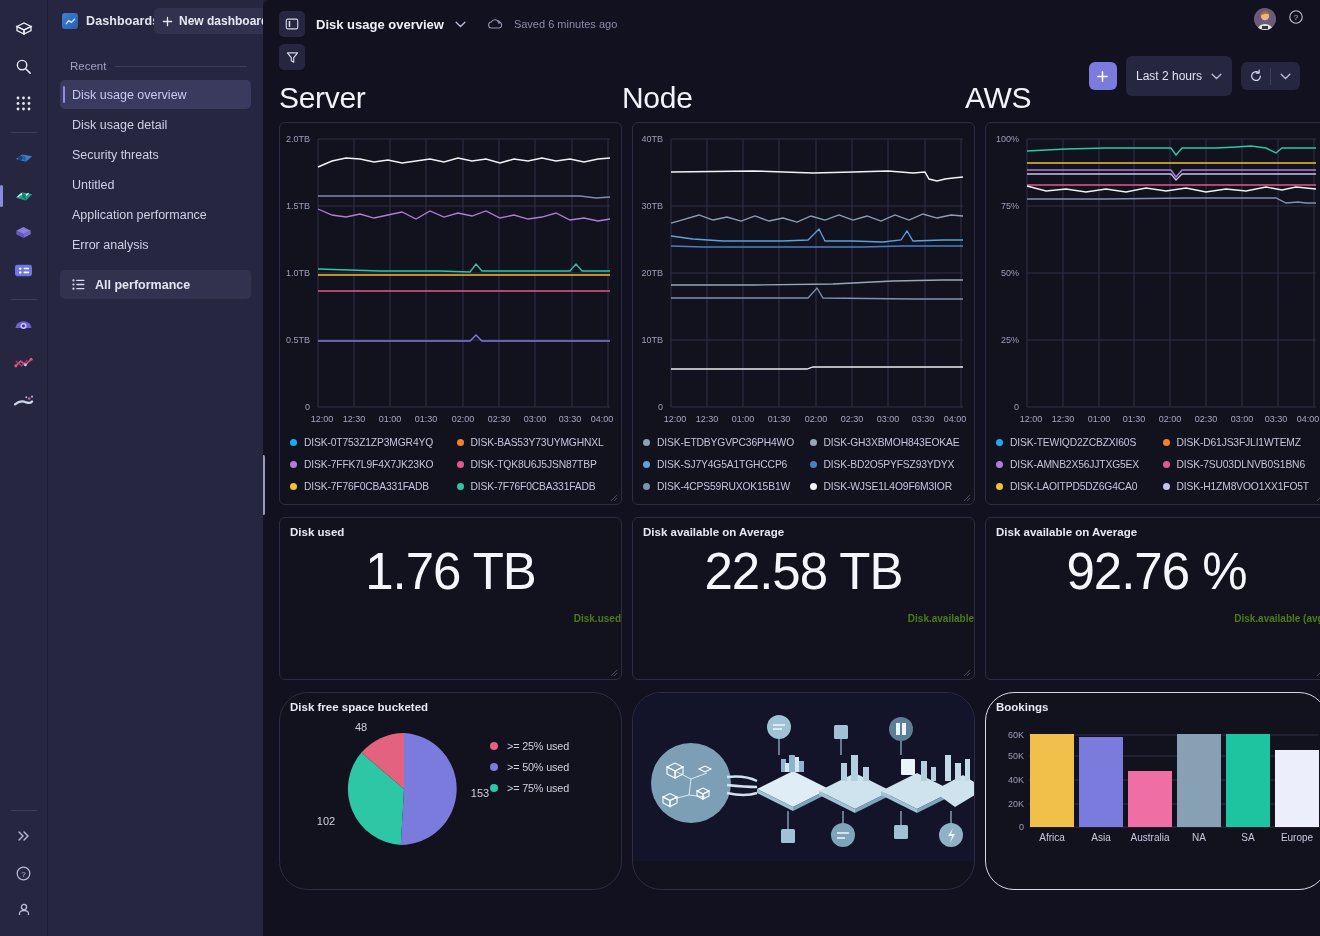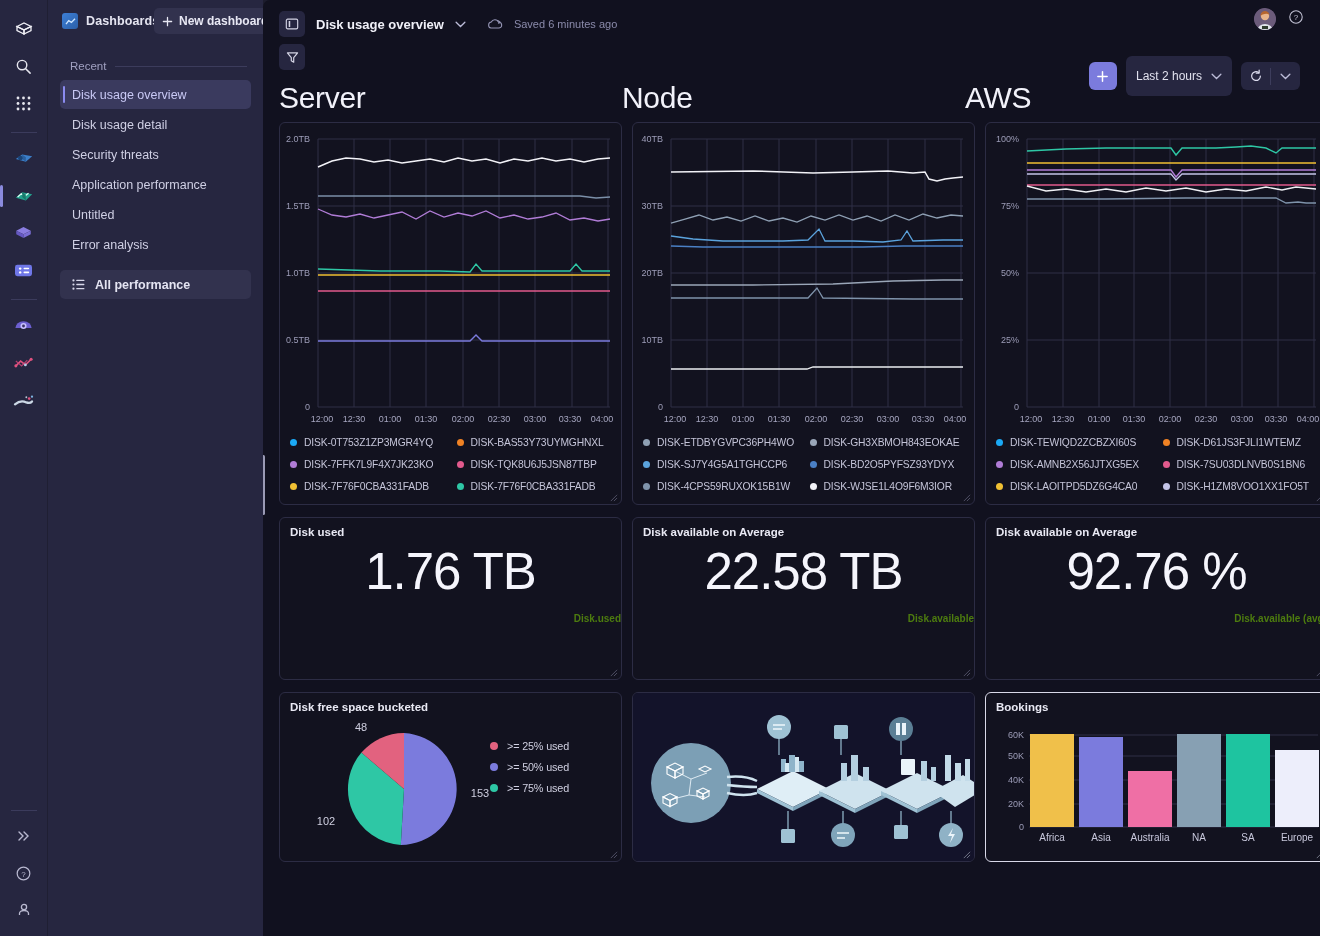--- a/index.html
+++ b/index.html
@@ -151,21 +151,21 @@
   .panel-title {
     color: #e9e9f4; font-size: 11.5px; font-weight: 700;
     padding: 8px 0 0 10px;
   }
   .resize-grip {
     position: absolute; right: 3px; bottom: 2px; width: 9px; height: 9px;
     opacity: .55;
   }
   .tsrow .panel { height: 383px; }
   .statrow .panel { height: 163px; }
-  .botrow .panel { height: 170px; }
+  .botrow .panel { height: 198px; border-radius: 29px; }
 
   .legend {
     display: grid; grid-template-columns: 1fr 1fr; gap: 2px 12px;
     padding: 5px 10px 0 10px;
   }
   .leg { display: flex; align-items: center; gap: 7px; height: 20px; }
   .leg .dot { width: 7px; height: 7px; border-radius: 50%; flex: 0 0 7px; }
   .leg .lbl { color: #c4c4d8; font-size: 10.3px; letter-spacing: -.15px; white-space: nowrap; }
 
   
@@ -318,24 +318,24 @@
   <div class="nav-item active">
     <span>Disk usage overview</span>
   </div>
   <div class="nav-item">
     <span>Disk usage detail</span>
   </div>
   <div class="nav-item">
     <span>Security threats</span>
   </div>
   <div class="nav-item">
+    <span>Untitled</span>
+  </div>
+  <div class="nav-item">
     <span>Application performance</span>
-  </div>
-  <div class="nav-item">
-    <span>Untitled</span>
   </div>
   <div class="nav-item">
     <span>Error analysis</span>
   </div>
 
   <div class="all-dash">
     <svg width="13" height="11" viewBox="0 0 14 12">
       <g fill="#d8d8ea">
           <circle cx="1.5" cy="1.5" r="1.2"></circle>
           <circle cx="1.5" cy="6" r="1.2"></circle>

